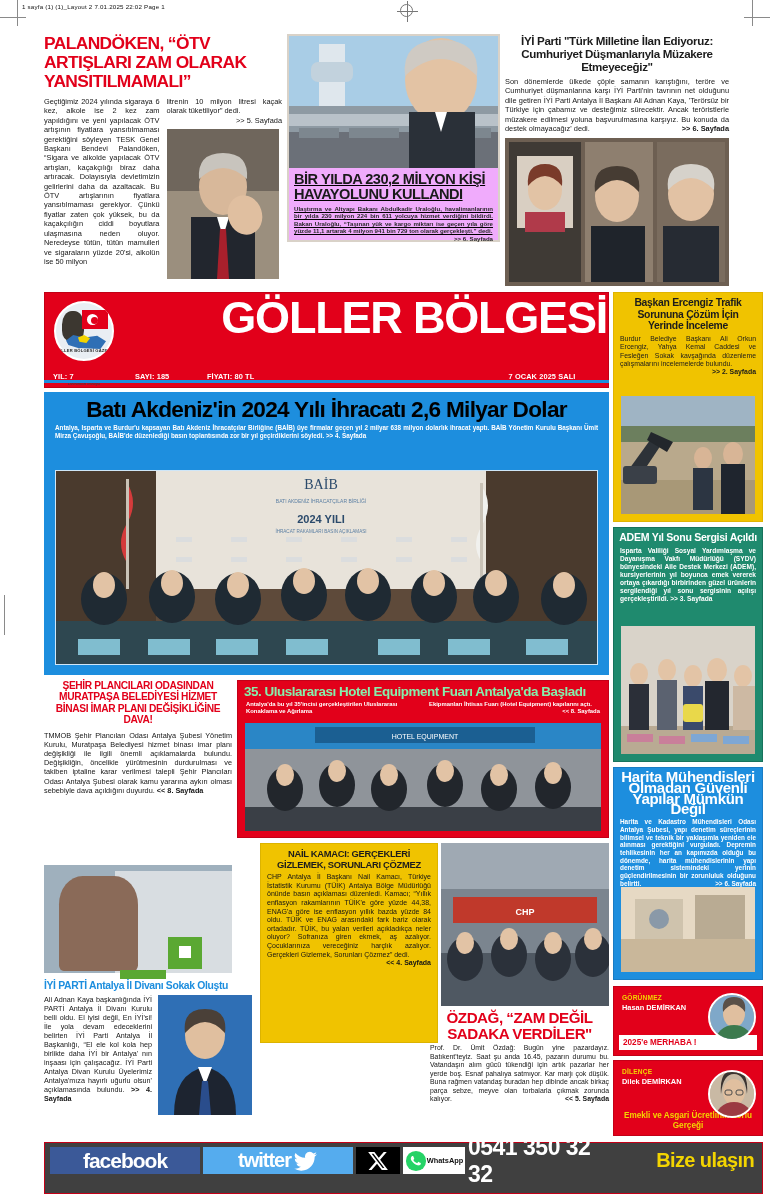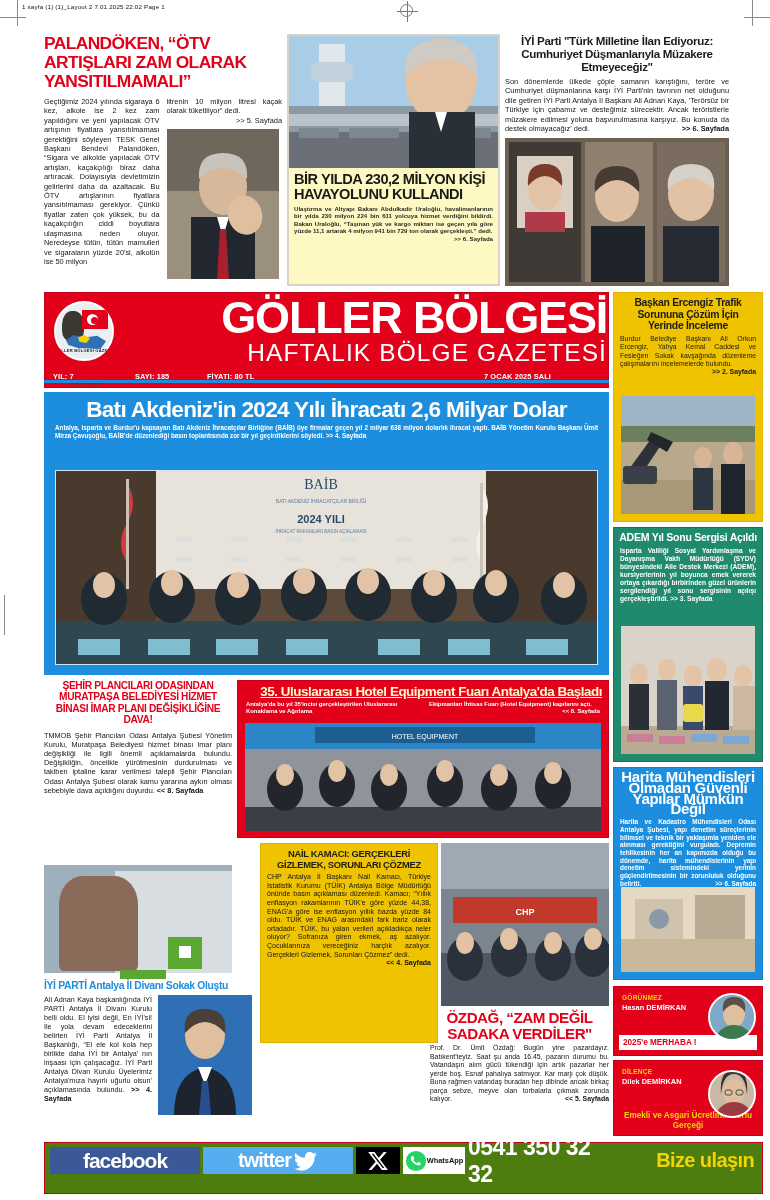--- a/index.html
+++ b/index.html
@@ -47,22 +47,22 @@
   
   #top-left   { left:44px;  top:34px;  width:238px; height:252px; }
   #t1-head {
     font-size:17.4px; line-height:19px; color:#e2001a; font-weight:900;
     letter-spacing:-.6px; text-align:left;
   }
   #t1-cols { display:flex; gap:7px; margin-top:6px; }
   #t1-cols > div { width:50%; }
   #t1-photo { width:112px; height:150px; margin-top:4px; background:#7f6a58; }
 
-  #top-mid { left:287px; top:34px; width:213px; height:252px;
-             border:2px solid #d9d2c8; background:#fef9c3; }
+  #top-mid { left:287px; top:34px; width:213px; height:208px;
+             border:2px solid #d9d2c8; background:#f0abfc;text-decoration:underline; }
   #tm-photo { width:100%; height:132px; background:#86b4d6; }
   #tm-head { font-size:14.6px; line-height:15px; color:#1a1a1a; font-weight:900;
              letter-spacing:-.5px; padding:4px 5px 0 5px; }
   #tm-body { font-size:6.1px; line-height:7.4px; color:#2a2a2a; font-weight:700;
              padding:3px 5px 4px 5px; text-align:justify; }
   #tm-body .ref { float:right; }
 
   #top-right { left:505px; top:34px; width:224px; height:252px; }
   #tr-head { font-size:11.6px; line-height:13px; color:#1c1c1c; font-weight:900;
              text-align:center; letter-spacing:-.35px; }
@@ -106,27 +106,27 @@
   }
   #mast-bar {
     position:absolute; left:4px; right:4px; bottom:4px; height:13px;
     background:#e2001a; display:flex; align-items:center;
     font-size:7.4px; font-weight:800; color:#fff; letter-spacing:.1px;
   }
   #mast-bar .i1{ margin-left:4px; width:82px; }
   #mast-bar .i2{ width:72px; }
   #mast-bar .i3{ width:94px; }
   #mast-bar .i4{ flex:1; text-align:center;margin-top:32px; }
-  #mast-bar .i5{ width:116px; text-align:left; margin-right:4px; }
+  #mast-bar .i5{ width:116px; text-align:center; margin-right:4px; }
 
   
   #lead { left:44px; top:392px; width:565px; height:283px;
           background:#1d8ede; border:2px solid #1d8ede; }
   #lead-head { padding:4px 7px 0 7px; font-size:22.6px; line-height:23px;
-               font-weight:900; color:#ffffff; letter-spacing:-.7px; text-align:center; }
+               font-weight:900; color:#000000; letter-spacing:-.7px; text-align:center; }
   #lead-sub { padding:3px 9px 4px 9px; font-size:6.3px; line-height:8.1px;
               font-weight:700; color:#ffffff; text-align:justify; }
   #lead-photo { position:absolute; left:9px; right:9px; top:76px; bottom:8px;
                 background:#3b3028; border:1px solid #cfe6f7; }
 
   
   .rail { position:absolute; left:613px; width:150px; }
   #rail-1 { top:292px; height:230px; background:#f0c300; border:1px solid #e0b400; }
   #rail-1 .t { padding:4px 5px 0 5px; font-size:10.4px; line-height:11.6px;
                font-weight:900; color:#1c1c1c; text-align:center; letter-spacing:-.3px; }
@@ -173,21 +173,21 @@
   #ml-photo .bld { position:absolute; left:38%; top:6%; right:0; bottom:0; background:#d8dde1; }
   #ml-photo .lady{ position:absolute; left:8%; top:10%; width:42%; height:88%; background:#8a6a58;
                    border-radius:30% 30% 6% 6%;}
   #ml-photo .logo{ position:absolute; right:16%; bottom:4%; width:34px; height:32px; background:#5aa832;}
   #ml-photo .logo:after{ content:""; position:absolute; left:33%; top:30%; width:34%; height:38%; background:#fff;}
 
   
   #fair { left:237px; top:680px; width:372px; height:158px;
           background:#e2001a; border:1px solid #c30017; }
   #fair-head { padding:4px 6px 0 6px; font-size:13.4px; line-height:14px; font-weight:900;
-               color:#fef9c3; letter-spacing:-.45px; text-align:right;text-decoration:underline;}
+               color:#86efac; letter-spacing:-.45px; text-align:left;}
   #fair-cols { display:flex; gap:12px; padding:2px 8px 0 8px; }
   #fair-cols > div { width:50%; font-size:5.9px; line-height:7.2px; font-weight:800; color:#fff; }
   #fair-cols .ref { float:right; }
   #fair-photo { position:absolute; left:7px; right:7px; bottom:6px; height:108px;
                 background:#1b4e7d; }
 
   
   #kamaci { left:260px; top:843px; width:178px; height:200px;
             background:#f0c300; border:1px solid #dcb300; }
   #km-head { padding:5px 5px 0 5px; font-size:9.4px; line-height:10.6px; font-weight:900;
@@ -209,21 +209,21 @@
 
   
   #ozdag { left:430px; top:1010px; width:179px; height:125px; }
   #oz-head { font-size:15.2px; line-height:15.6px; font-weight:900; color:#e2001a;
              text-align:center; letter-spacing:-.5px; }
   #oz-body { margin-top:3px; font-size:6.9px; line-height:8.5px; color:#151515; text-align:justify;}
   #oz-body .ref { float:right; }
 
   
   #footer { left:44px; top:1142px; width:719px; height:52px;
-            background:#4d7c0f; border:1px solid #c30017; }
+            background:#404040; border:1px solid #c30017; }
   #fb-row { position:absolute; left:5px; top:4px; right:5px; height:27px;
             display:flex; align-items:stretch; gap:3px; }
   #fb { width:150px; background:#3b5998; color:#fff; display:flex; align-items:center;
         justify-content:center; font-size:21px; font-weight:800; letter-spacing:-1px; }
   #tw { width:150px; background:#55acee; color:#fff; display:flex; align-items:center;
         justify-content:center; gap:3px; font-size:20px; font-weight:800; letter-spacing:-1px; }
   #tw svg { flex:none; }
   #xbox { width:44px; background:#000; display:flex; align-items:center; justify-content:center; }
   #wa { width:62px; background:#fff; display:flex; flex-direction:row;
         align-items:center; justify-content:center; }
@@ -333,21 +333,20 @@
     <div id="logo-circle">
       <div class="sky"></div>
       <div class="man"></div>
       <div class="flag"></div>
       <div class="map"></div>
       <div class="mapy"></div>
       <div id="logo-ringtxt">GÖLLER BÖLGESİ GAZETESİ</div>
     </div>
     <div id="logo-media" style="left:7px;">Demirkan Medya</div>
     <div id="mast-title">GÖLLER BÖLGESİ</div>
-    <div id="mast-sub">HAFTALIK BÖLGE GAZETESİ</div>
     <div id="mast-bar">
       <span class="i1">YIL: 7</span>
       <span class="i2">SAYI: 185</span>
       <span class="i3">FİYATI: 80 TL</span>
       <span class="i4">ANKARA - ANTALYA - BURDUR - ISPARTA</span>
       <span class="i5">7 OCAK 2025 SALI</span>
     </div>
   </div>
   <div style="position:absolute; left:44px; top:380px; width:565px; height:3px; background:#1d8ede;"></div>
 

